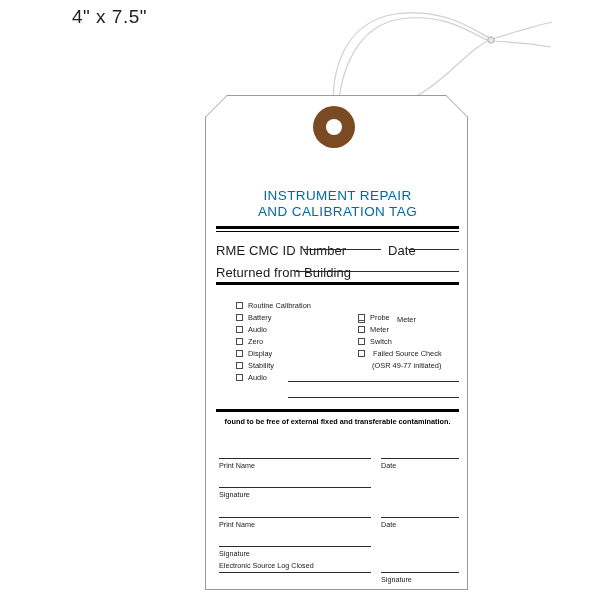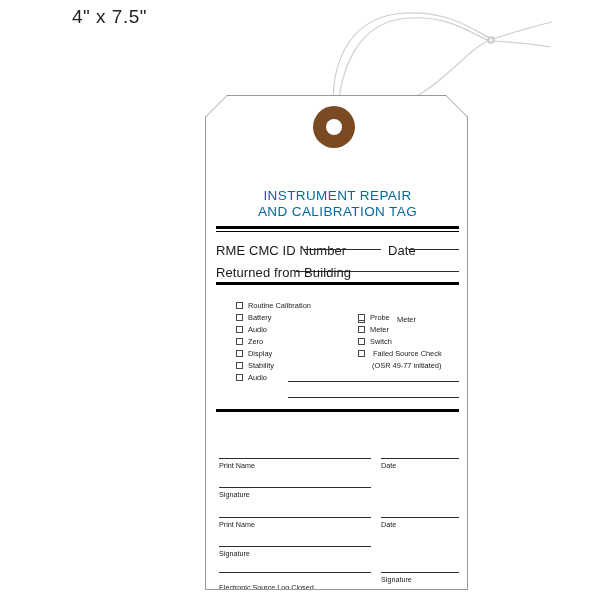--- a/index.html
+++ b/index.html
@@ -261,40 +261,41 @@
     <span class="checkbox"></span>
     <span class="check-label">Failed Source Check</span>
   </div>
   <div class="sub-note" style="left:166px; top:265px;">(OSR 49-77 initiated)</div>
 
   <div class="fill-line" style="left:82px; top:285px; width:171px;"></div>
   <div class="fill-line" style="left:82px; top:301px; width:171px;"></div>
 
   <div class="rule-thick" style="left:10px; top:313px; width:243px;"></div>
   <div id="survey-text">
+    <div>found to be free of external fixed and transferable contamination.</div>
   </div>
 
   <div class="fill-line" style="left:13px; top:362px; width:152px;"></div>
   <div class="sig-caption" style="left:13px; top:365px;">Print Name</div>
   <div class="fill-line" style="left:175px; top:362px; width:78px;"></div>
   <div class="sig-caption" style="left:175px; top:365px;">Date</div>
 
   <div class="fill-line" style="left:13px; top:391px; width:152px;"></div>
   <div class="sig-caption" style="left:13px; top:394px;">Signature</div>
 
   <div class="fill-line" style="left:13px; top:421px; width:152px;"></div>
   <div class="sig-caption" style="left:13px; top:424px;">Print Name</div>
   <div class="fill-line" style="left:175px; top:421px; width:78px;"></div>
   <div class="sig-caption" style="left:175px; top:424px;">Date</div>
 
   <div class="fill-line" style="left:13px; top:450px; width:152px;"></div>
   <div class="sig-caption" style="left:13px; top:453px;">Signature</div>
 
   <div class="fill-line" style="left:13px; top:476px; width:152px;"></div>
-  <div class="sig-caption" style="left:13px; top:487px;">Electronic Source Log Closed</div>
+  <div class="sig-caption" style="left:13px; top:465px;">Electronic Source Log Closed</div>
   <div class="fill-line" style="left:175px; top:476px; width:78px;"></div>
   <div class="sig-caption" style="left:175px; top:479px;">Signature</div>
 </div>
 
 <svg id="tag-outline" viewBox="0 0 263 495">
   <polygon points="22,0.5 241,0.5 262.5,22 262.5,494.5 0.5,494.5 0.5,22" fill="none" stroke="#9a9a9a" stroke-width="1"></polygon>
 </svg>
 
 <div id="grommet"></div>
 <div id="grommet-hole"></div>

